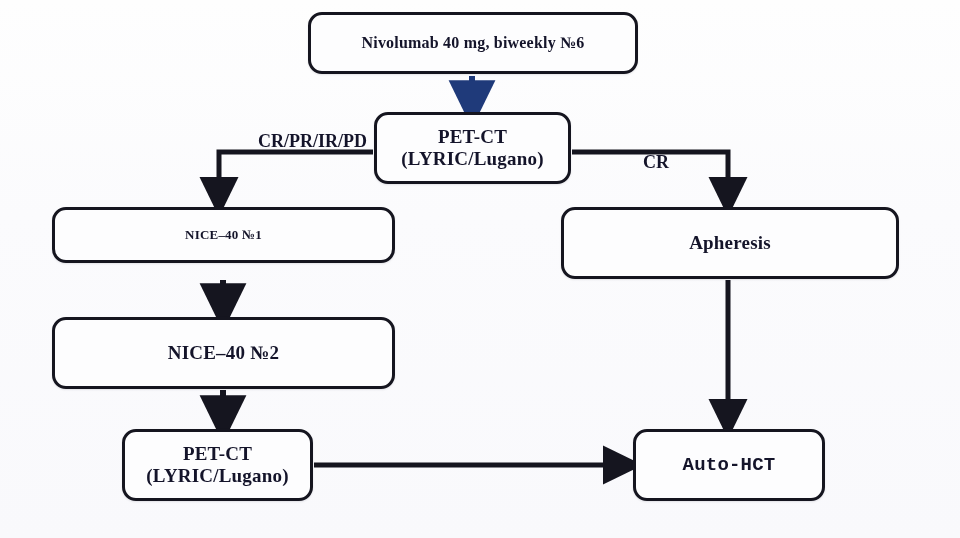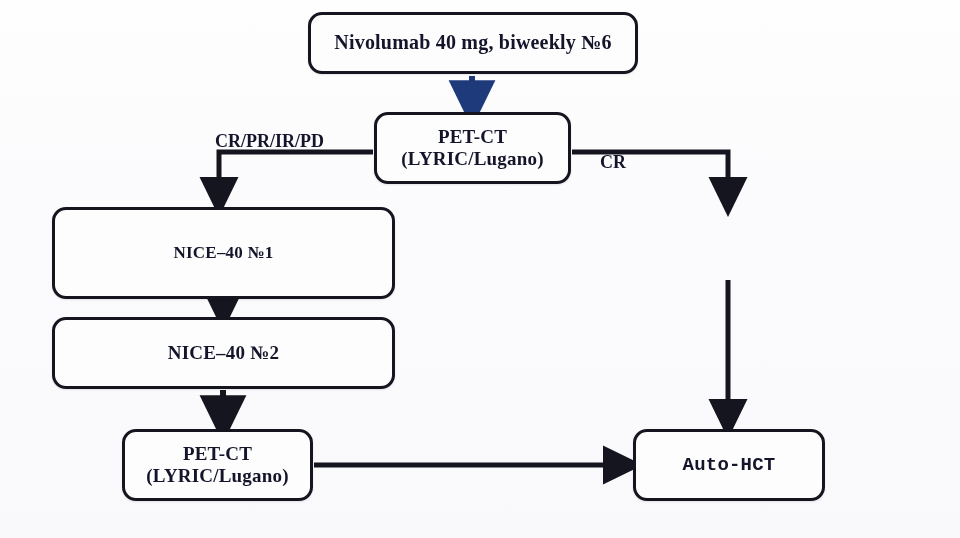--- a/index.html
+++ b/index.html
@@ -27,41 +27,42 @@
     justify-content: center;
     text-align: center;
     color: #14142a;
     font-weight: bold;
     letter-spacing: 0.2px;
     line-height: 1.18;
     box-shadow: 0 1px 2px rgba(20,20,40,0.10);
   }
   .node .ln { display: block; white-space: nowrap; }
 
-  #node-nivolumab { left: 308px; top: 12px;  width: 330px; height: 62px; font-size: 20px; }
+  #node-nivolumab { left: 308px; top: 12px;  width: 330px; height: 62px; font-size: 16px; }
   #node-petct-top { left: 374px; top: 112px; width: 197px; height: 72px; font-size: 19px; }
-  #node-nice1     { left: 52px;  top: 207px; width: 343px; height: 92px; font-size: 17px; }
+  #node-nice1     { left: 52px;  top: 207px; width: 343px; height: 56px; font-size: 13px; }
   #node-apheresis { left: 561px; top: 207px; width: 338px; height: 72px; font-size: 19px; }
   #node-nice2     { left: 52px;  top: 317px; width: 343px; height: 72px; font-size: 19px; }
   #node-petct-bot { left: 122px; top: 429px; width: 191px; height: 72px; font-size: 19px; }
   #node-autohct   { left: 633px; top: 429px; width: 192px; height: 72px; font-size: 19px; font-family: Liberation Mono, monospace; }
 
   #edges {
     position: absolute;
     left: 0; top: 0;
     width: 960px; height: 538px;
     pointer-events: none;
   }
   .edge-label {
     position: absolute;
     font-family: "Liberation Serif", "DejaVu Serif", serif;
     font-weight: bold;
     font-size: 18px;
     color: #14142a;
     white-space: nowrap;
+    margin-left: 43px;
   }
   #label-left  { left: 215px; top: 131px; }
   #label-right { left: 600px; top: 152px; }
 </style>
 </head>
 <body>
 
 <div id="canvas">
 
   <svg id="edges" viewBox="0 0 960 538" width="960" height="538" xmlns="http://www.w3.org/2000/svg">
@@ -99,20 +100,23 @@
 
   <div class="node" id="node-petct-top">
     <span class="ln">PET-CT</span>
     <span class="ln">(LYRIC/Lugano)</span>
   </div>
 
   <div class="node" id="node-nice1">
     <span class="ln">NICE–40 №1</span>
   </div>
 
+  <div class="node" id="node-apheresis">
+    <span class="ln">Apheresis</span>
+  </div>
 
   <div class="node" id="node-nice2">
     <span class="ln">NICE–40 №2</span>
   </div>
 
   <div class="node" id="node-petct-bot">
     <span class="ln">PET-CT</span>
     <span class="ln">(LYRIC/Lugano)</span>
   </div>
 

